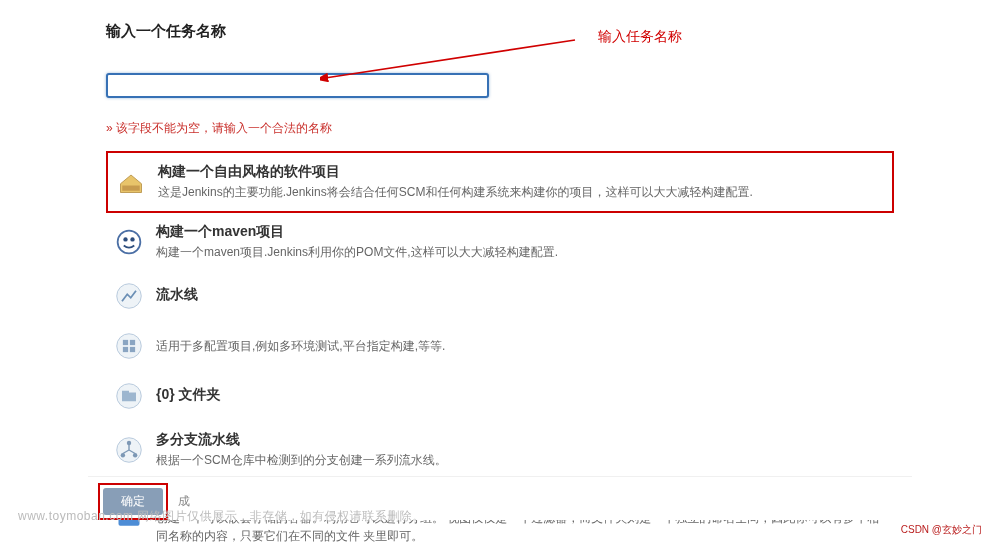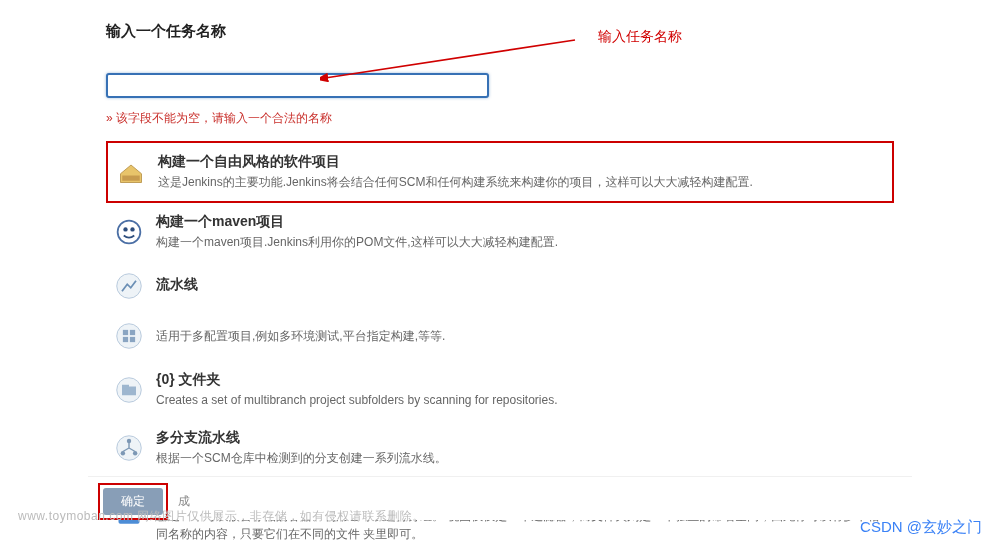--- a/index.html
+++ b/index.html
@@ -29,21 +29,21 @@
     border: 2px solid #3771b5;
     border-radius: 3px;
     padding: 2px 6px;
     font-size: 13px;
     outline: none;
     box-shadow: 0 0 3px rgba(55,113,181,0.5);
   }
   .error-msg {
     color: #c9302c;
     font-size: 12px;
-    margin-top: 12px;
+    margin-top: 22px;
   }
   .item-list { margin-top: 14px; }
   .item {
     display: flex;
     align-items: center;
     padding: 10px 8px 10px 8px;
     gap: 12px;
   }
   .item.highlight {
     border: 2px solid #cc0000;
@@ -103,22 +103,22 @@
     bottom: 27px;
     left: 18px;
     color: #bbb;
     font-size: 12px;
     letter-spacing: 0.5px;
   }
   .credit {
     position: absolute;
     bottom: 15px;
     right: 18px;
-    color: #3b82f6;
-    font-size: 15px;
+    color: #b91c1c;
+    font-size: 10px;
   }
   
   .anno-text {
     position: absolute;
     top: 28px;
     left: 598px;
     color: #d00000;
     font-size: 14px;
   }
   .anno-arrow {
@@ -192,21 +192,20 @@
       <div class="item">
         <span class="item-icon">
           <svg width="28" height="28" viewBox="0 0 32 32">
             <circle cx="16" cy="16" r="14" fill="#eef3f7" stroke="#b0c4d8"></circle>
             <rect x="8" y="12" width="16" height="10" fill="#9db6cf"></rect>
             <rect x="8" y="10" width="8" height="4" fill="#9db6cf"></rect>
           </svg>
         </span>
         <div class="item-body">
           <div class="item-title">{0} 文件夹</div>
-          <div class="item-desc">Creates a set of multibranch project subfolders by scanning for repositories.</div>
         </div>
       </div>
       <div class="item">
         <span class="item-icon">
           <svg width="28" height="28" viewBox="0 0 32 32">
             <circle cx="16" cy="16" r="14" fill="#eef3f7" stroke="#b0c4d8"></circle>
             <circle cx="16" cy="8" r="2.5" fill="#7d98b5"></circle>
             <circle cx="9" cy="22" r="2.5" fill="#7d98b5"></circle>
             <circle cx="23" cy="22" r="2.5" fill="#7d98b5"></circle>
             <path d="M16 10 L16 16 M16 16 L9 20 M16 16 L23 20" stroke="#7d98b5" stroke-width="1.6"></path>

